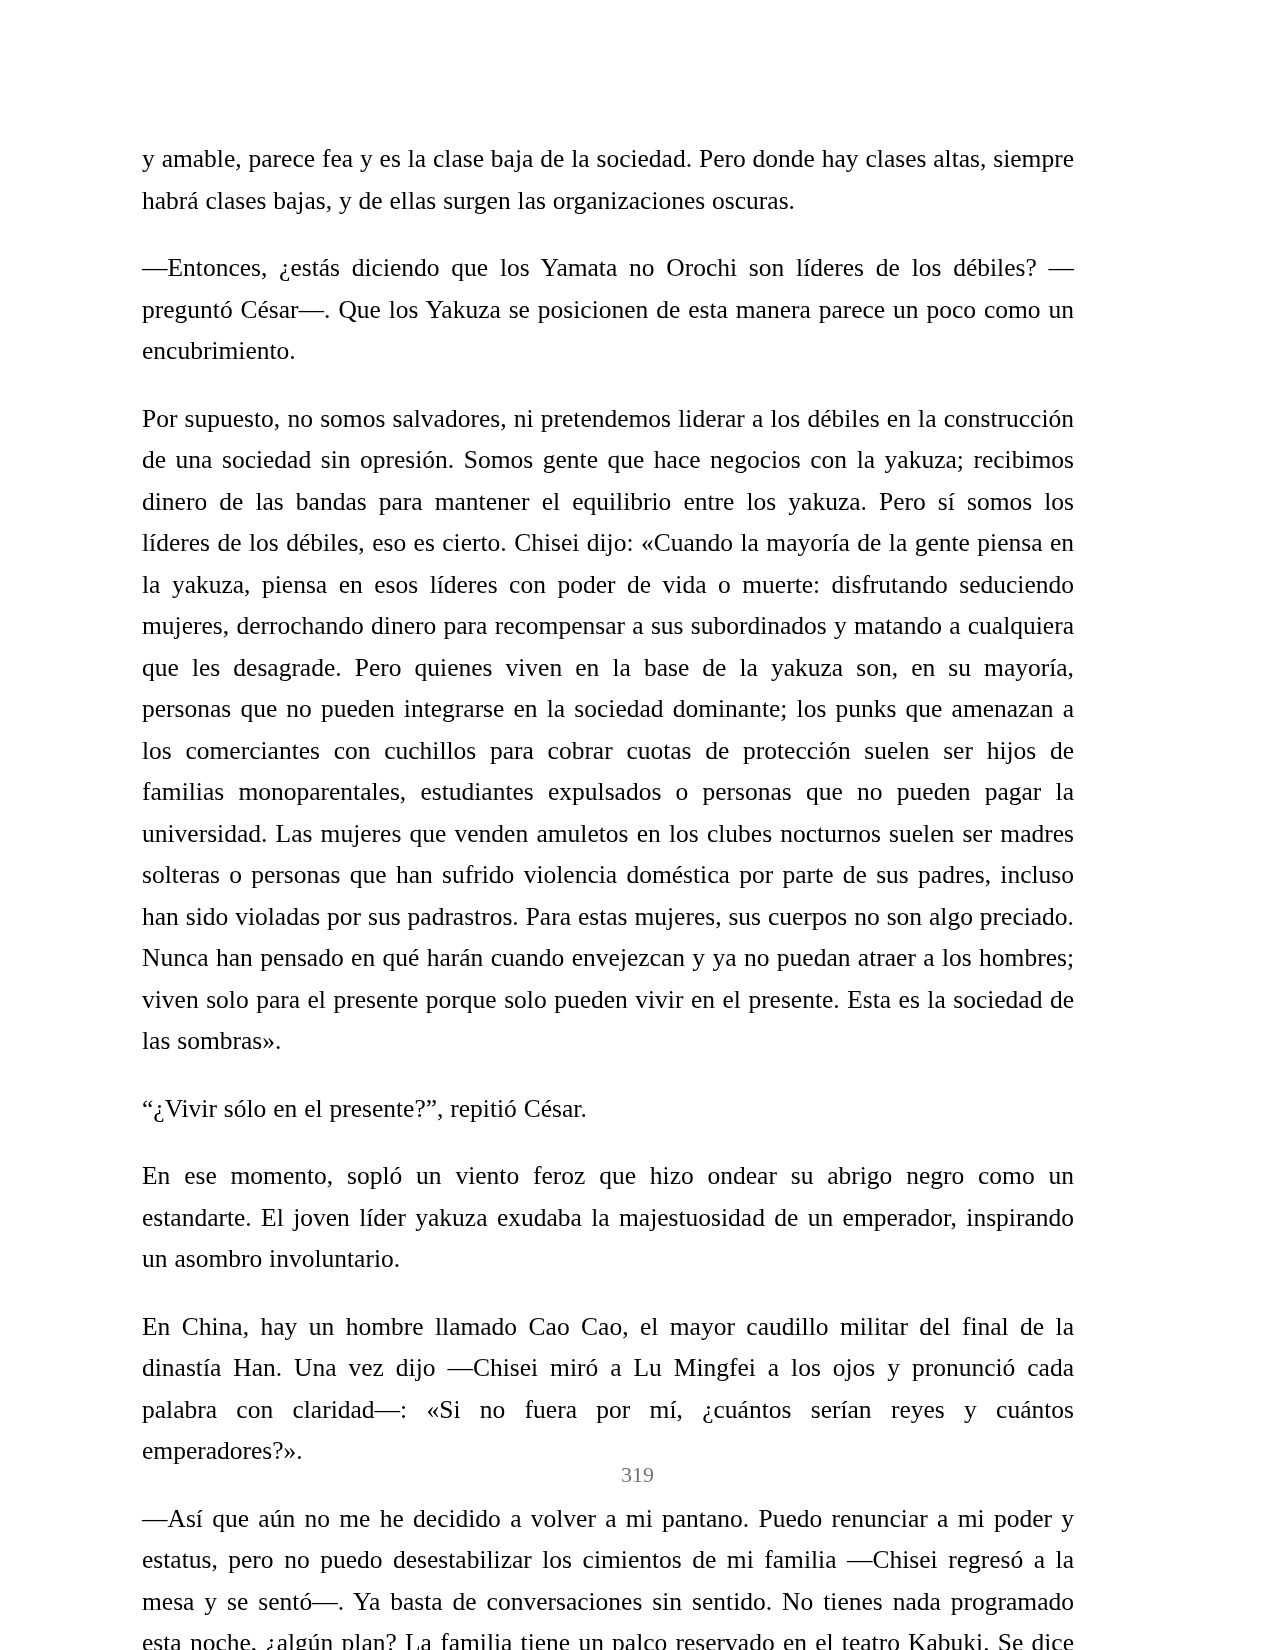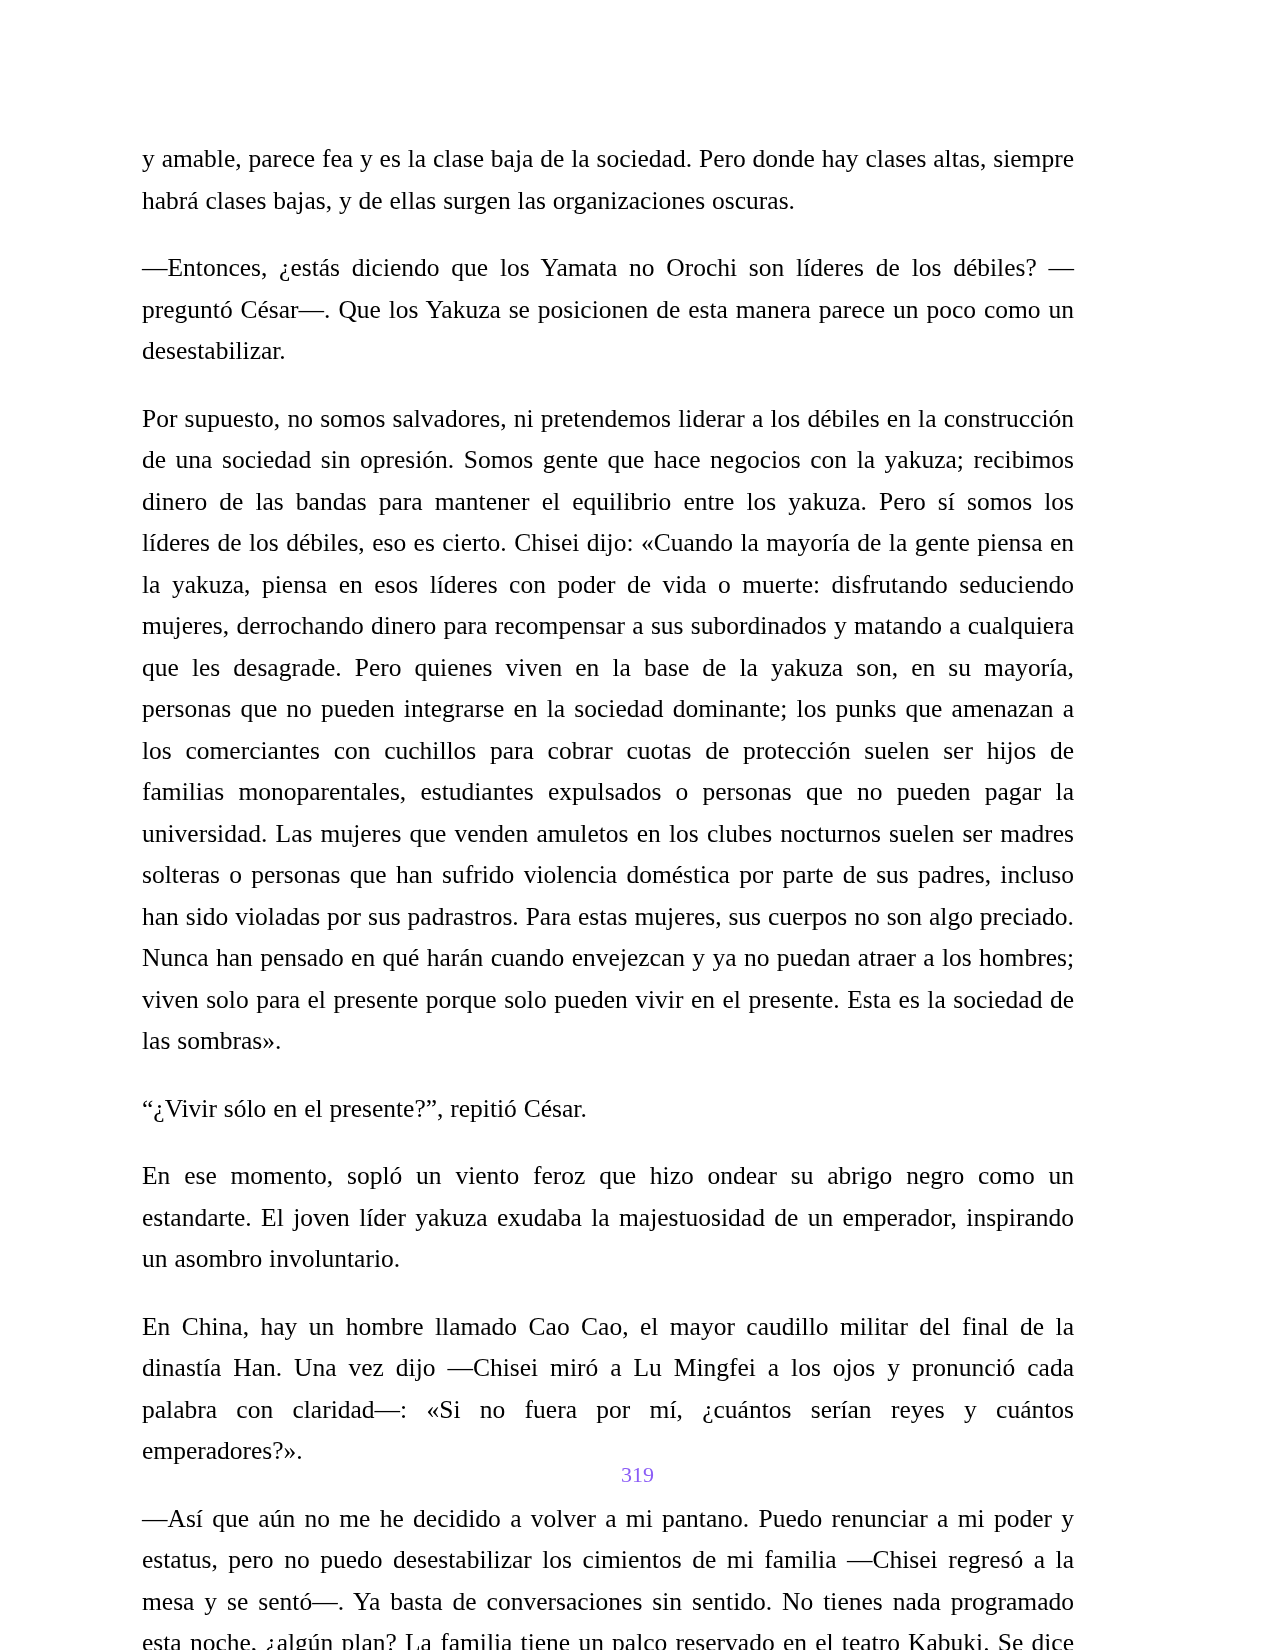--- a/index.html
+++ b/index.html
@@ -38,31 +38,31 @@
     margin-bottom: 0;
   }
   .page-number {
     position: absolute;
     left: 0;
     right: 0;
     top: 1462px;
     text-align: center;
     font-size: 22px;
     font-family: "Liberation Serif", "DejaVu Serif", serif;
-    color: #8b5cf6;
+    color: #737373;
   }
 </style>
 </head>
 <body>
 
 <div class="page">
 
   <div class="content">
     <p class="para">y amable, parece fea y es la clase baja de la sociedad. Pero donde hay clases altas, siempre habrá clases bajas, y de ellas surgen las organizaciones oscuras.</p>
-    <p class="para">—Entonces, ¿estás diciendo que los Yamata no Orochi son líderes de los débiles? —preguntó César—. Que los Yakuza se posicionen de esta manera parece un poco como un desestabilizar.</p>
+    <p class="para">—Entonces, ¿estás diciendo que los Yamata no Orochi son líderes de los débiles? —preguntó César—. Que los Yakuza se posicionen de esta manera parece un poco como un encubrimiento.</p>
     <p class="para">Por supuesto, no somos salvadores, ni pretendemos liderar a los débiles en la construcción de una sociedad sin opresión. Somos gente que hace negocios con la yakuza; recibimos dinero de las bandas para mantener el equilibrio entre los yakuza. Pero sí somos los líderes de los débiles, eso es cierto. Chisei dijo: «Cuando la mayoría de la gente piensa en la yakuza, piensa en esos líderes con poder de vida o muerte: disfrutando seduciendo mujeres, derrochando dinero para recompensar a sus subordinados y matando a cualquiera que les desagrade. Pero quienes viven en la base de la yakuza son, en su mayoría, personas que no pueden integrarse en la sociedad dominante; los punks que amenazan a los comerciantes con cuchillos para cobrar cuotas de protección suelen ser hijos de familias monoparentales, estudiantes expulsados o personas que no pueden pagar la universidad. Las mujeres que venden amuletos en los clubes nocturnos suelen ser madres solteras o personas que han sufrido violencia doméstica por parte de sus padres, incluso han sido violadas por sus padrastros. Para estas mujeres, sus cuerpos no son algo preciado. Nunca han pensado en qué harán cuando envejezcan y ya no puedan atraer a los hombres; viven solo para el presente porque solo pueden vivir en el presente. Esta es la sociedad de las sombras».</p>
     <p class="para">“¿Vivir sólo en el presente?”, repitió César.</p>
     <p class="para">En ese momento, sopló un viento feroz que hizo ondear su abrigo negro como un estandarte. El joven líder yakuza exudaba la majestuosidad de un emperador, inspirando un asombro involuntario.</p>
     <p class="para">En China, hay un hombre llamado Cao Cao, el mayor caudillo militar del final de la dinastía Han. Una vez dijo —Chisei miró a Lu Mingfei a los ojos y pronunció cada palabra con claridad—: «Si no fuera por mí, ¿cuántos serían reyes y cuántos emperadores?».</p>
     <p class="para last">—Así que aún no me he decidido a volver a mi pantano. Puedo renunciar a mi poder y estatus, pero no puedo desestabilizar los cimientos de mi familia —Chisei regresó a la mesa y se sentó—. Ya basta de conversaciones sin sentido. No tienes nada programado esta noche, ¿algún plan? La familia tiene un palco reservado en el teatro Kabuki. Se dice que el club Tamamo-mae de la familia Inuyama tiene a las mujeres más hermosas de Tokio. ¿Baños turcos? ¿O deberíamos ir a un templo a ofrecer incienso para tu misión mañana?</p>
   </div>
 
   <div class="page-number">319</div>
 
 </div>

